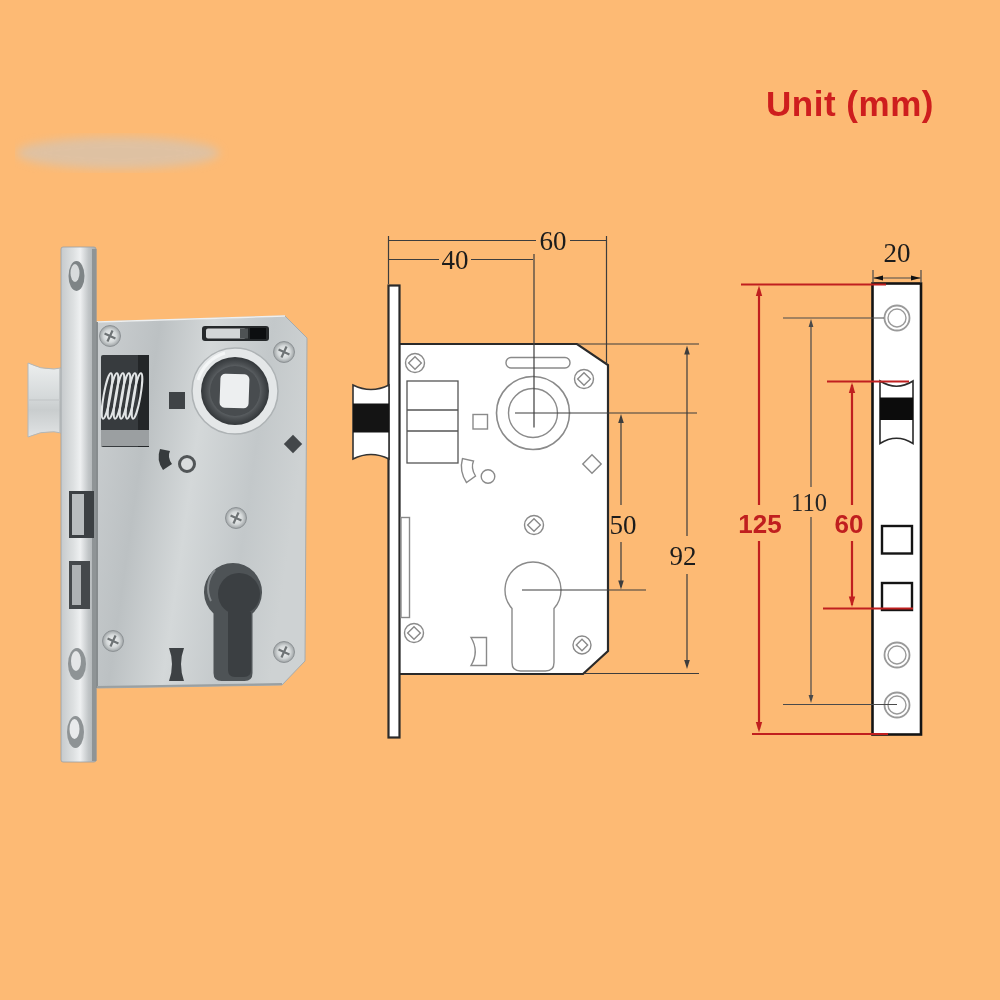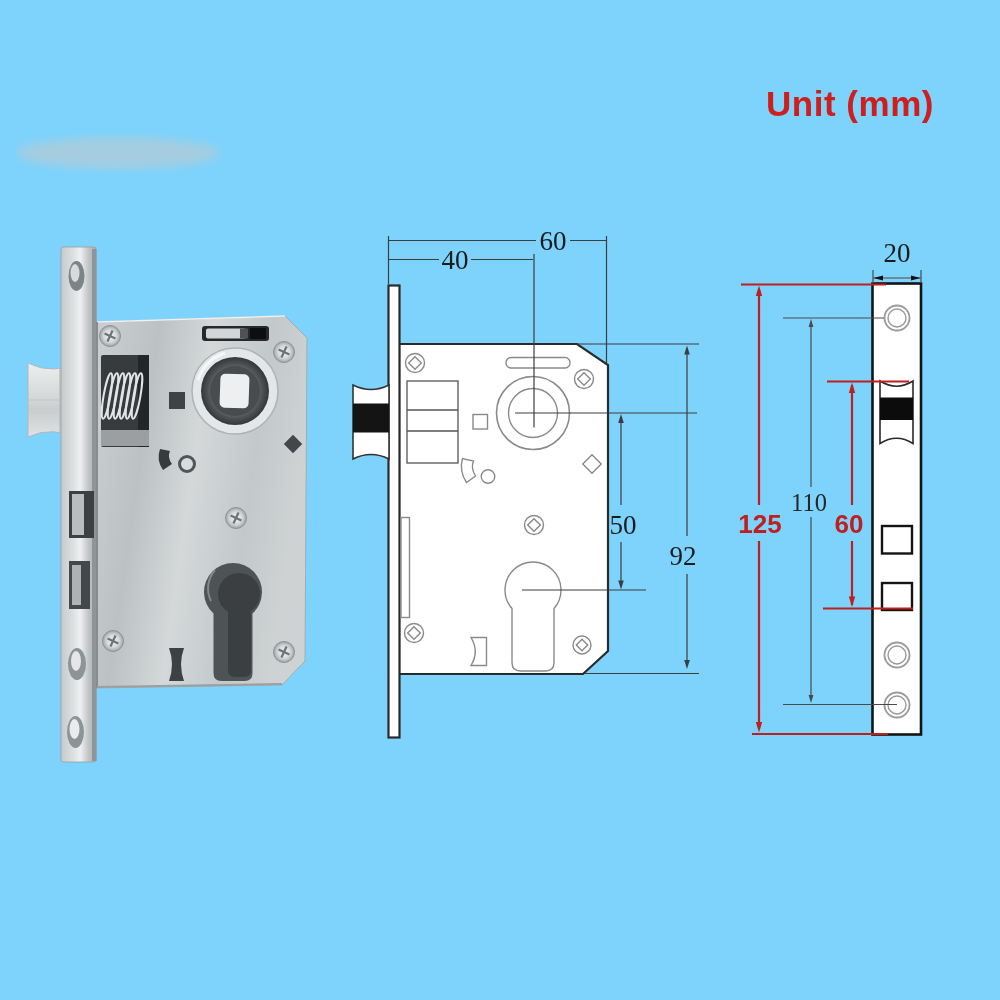--- a/index.html
+++ b/index.html
@@ -1,16 +1,16 @@
 <!DOCTYPE html>
 <html><head>
 <meta charset="utf-8">
 <style>
   html,body{margin:0;padding:0;background:#fff;}
-  .canvas{position:relative;width:1000px;height:1000px;background:#7dd3fc;overflow:hidden;
+  .canvas{position:relative;width:1000px;height:1000px;background:#fdba74;overflow:hidden;
           font-family:"Liberation Sans",sans-serif;}
   .title{position:absolute;left:745px;top:84px;width:210px;text-align:center;
          font-weight:bold;font-size:35px;color:#ce1e1e;letter-spacing:0.5px;}
   .abs-svg{position:absolute;}
   .dimtext{font-family:"Liberation Serif",serif;font-size:27px;fill:#1c1c1c;}
   .dimtext-sm{font-family:"Liberation Serif",serif;font-size:24.5px;fill:#262626;}
   .redtext{font-family:"Liberation Sans",sans-serif;font-weight:bold;font-size:26px;fill:#c01f1f;}
   .outline{stroke:#2a2a2a;stroke-width:2.2;fill:#fff;}
   .detail{stroke:#8a8a8a;stroke-width:1.4;fill:#fff;}
   .dimline{stroke:#3d3d3d;stroke-width:1.2;fill:none;}

